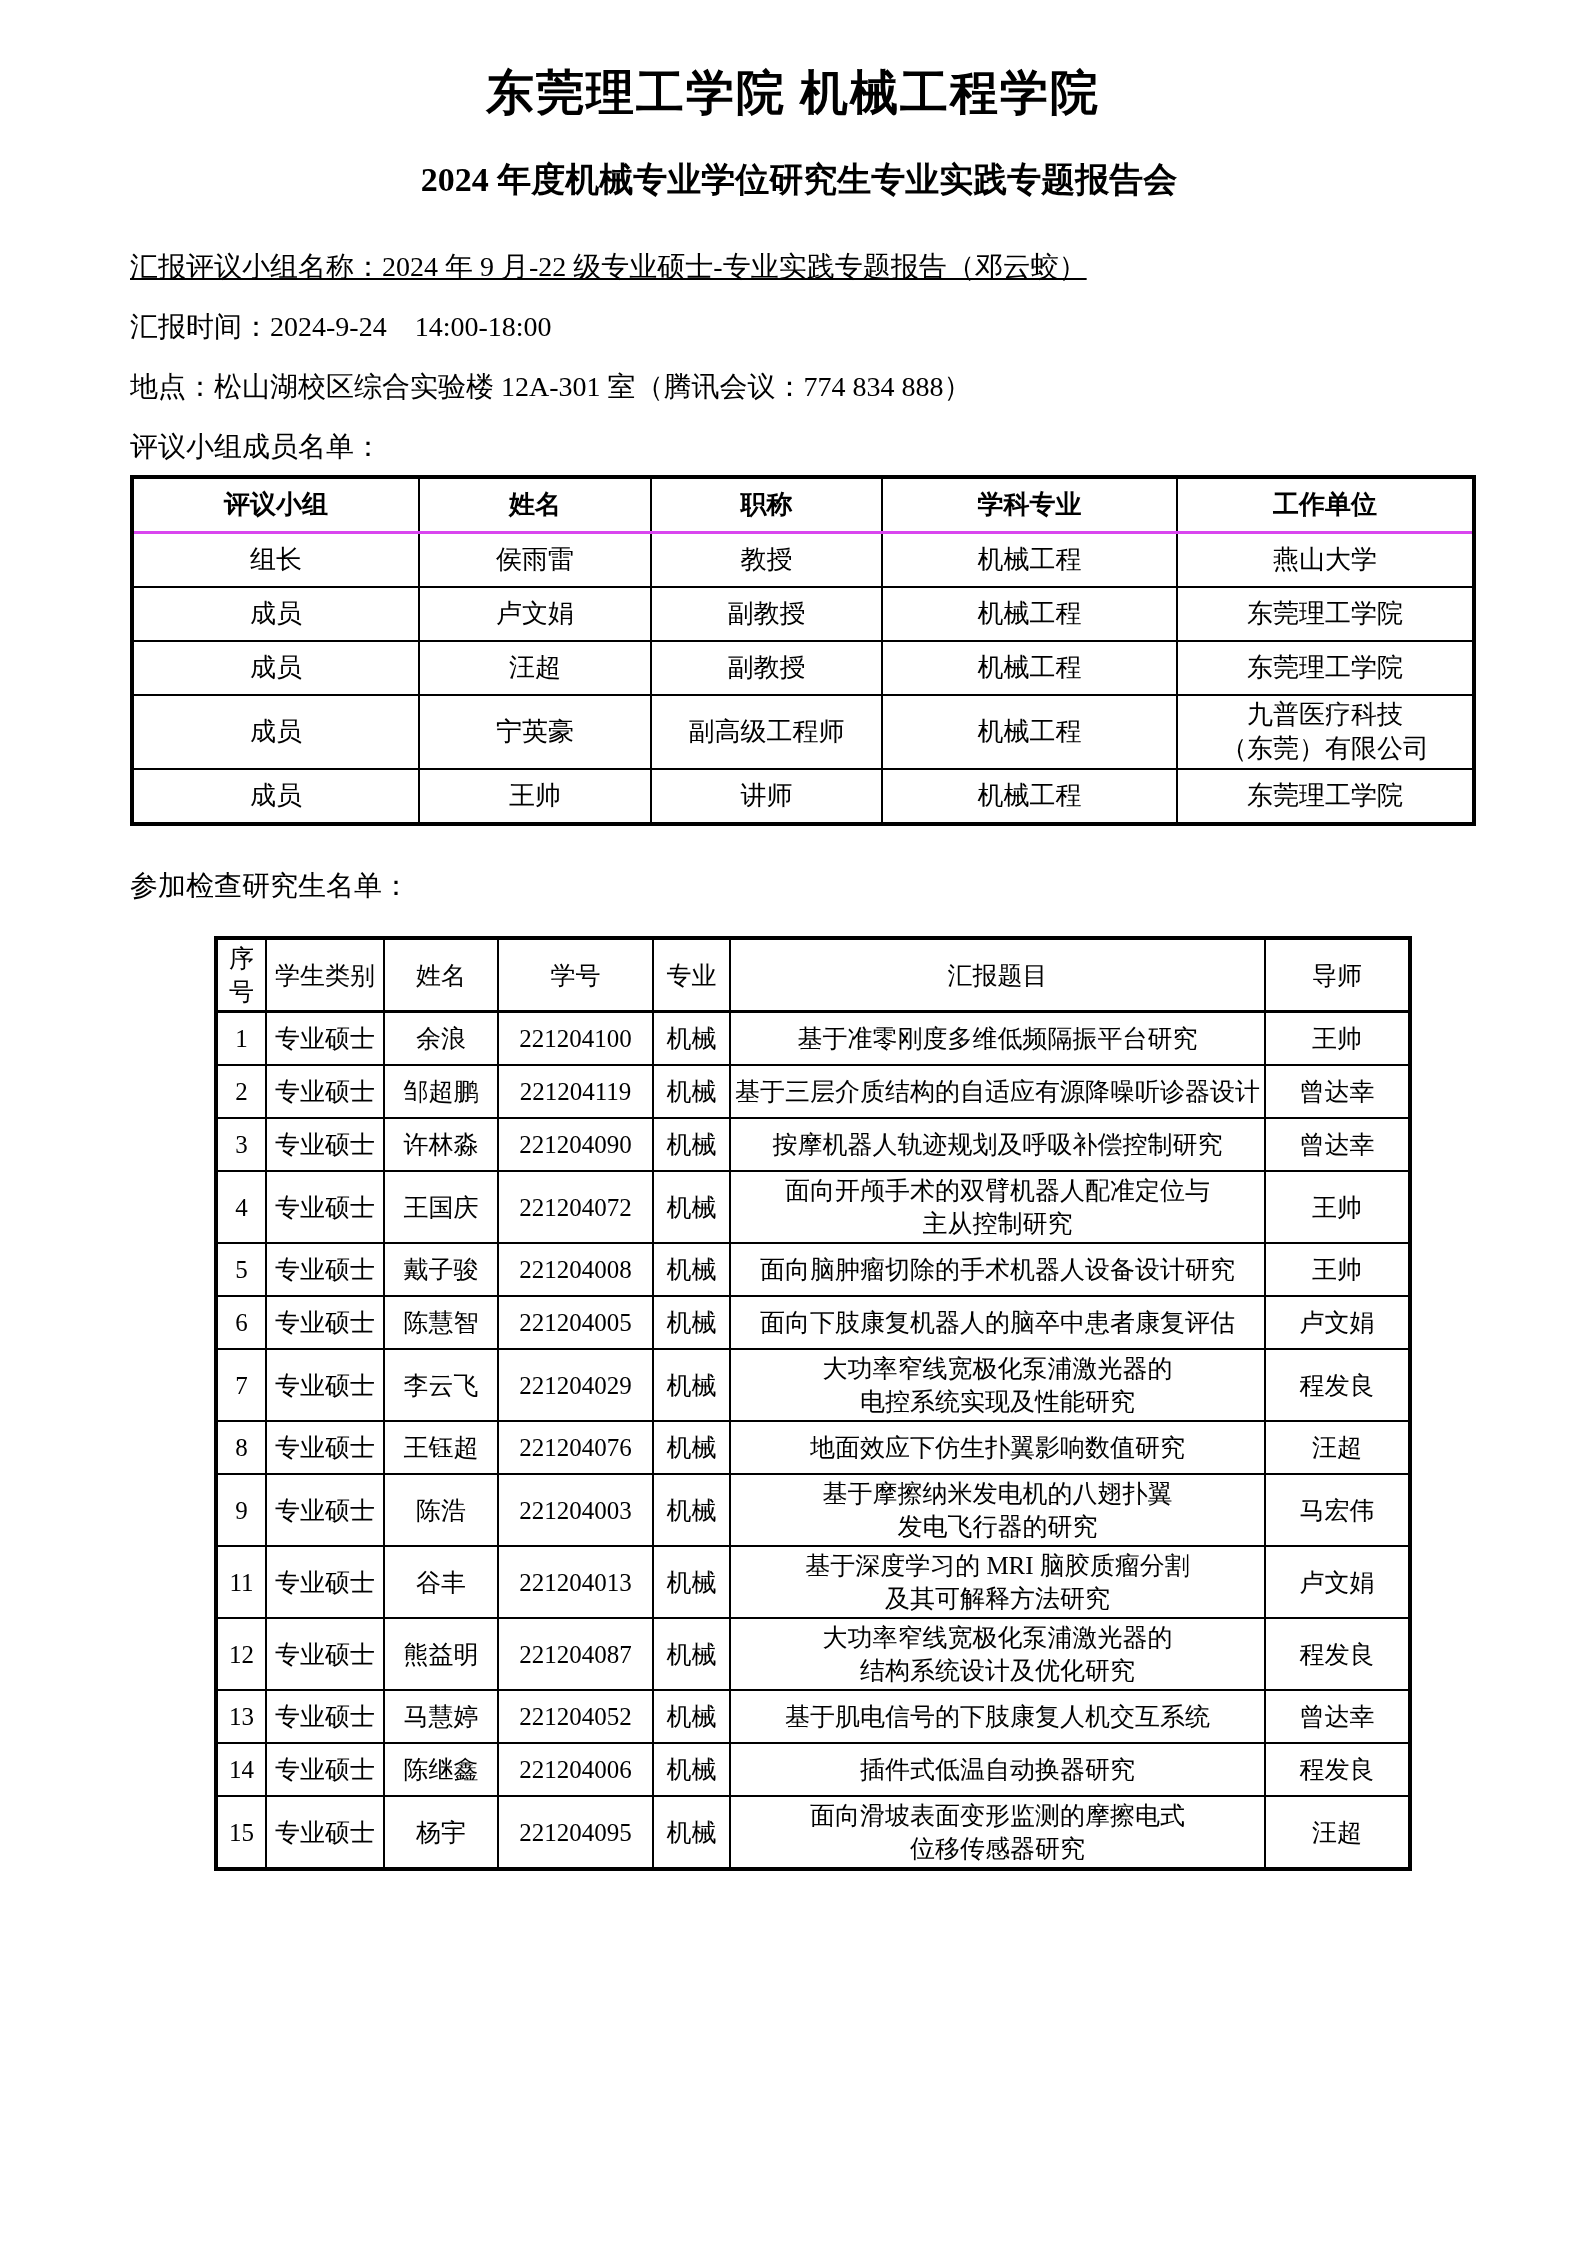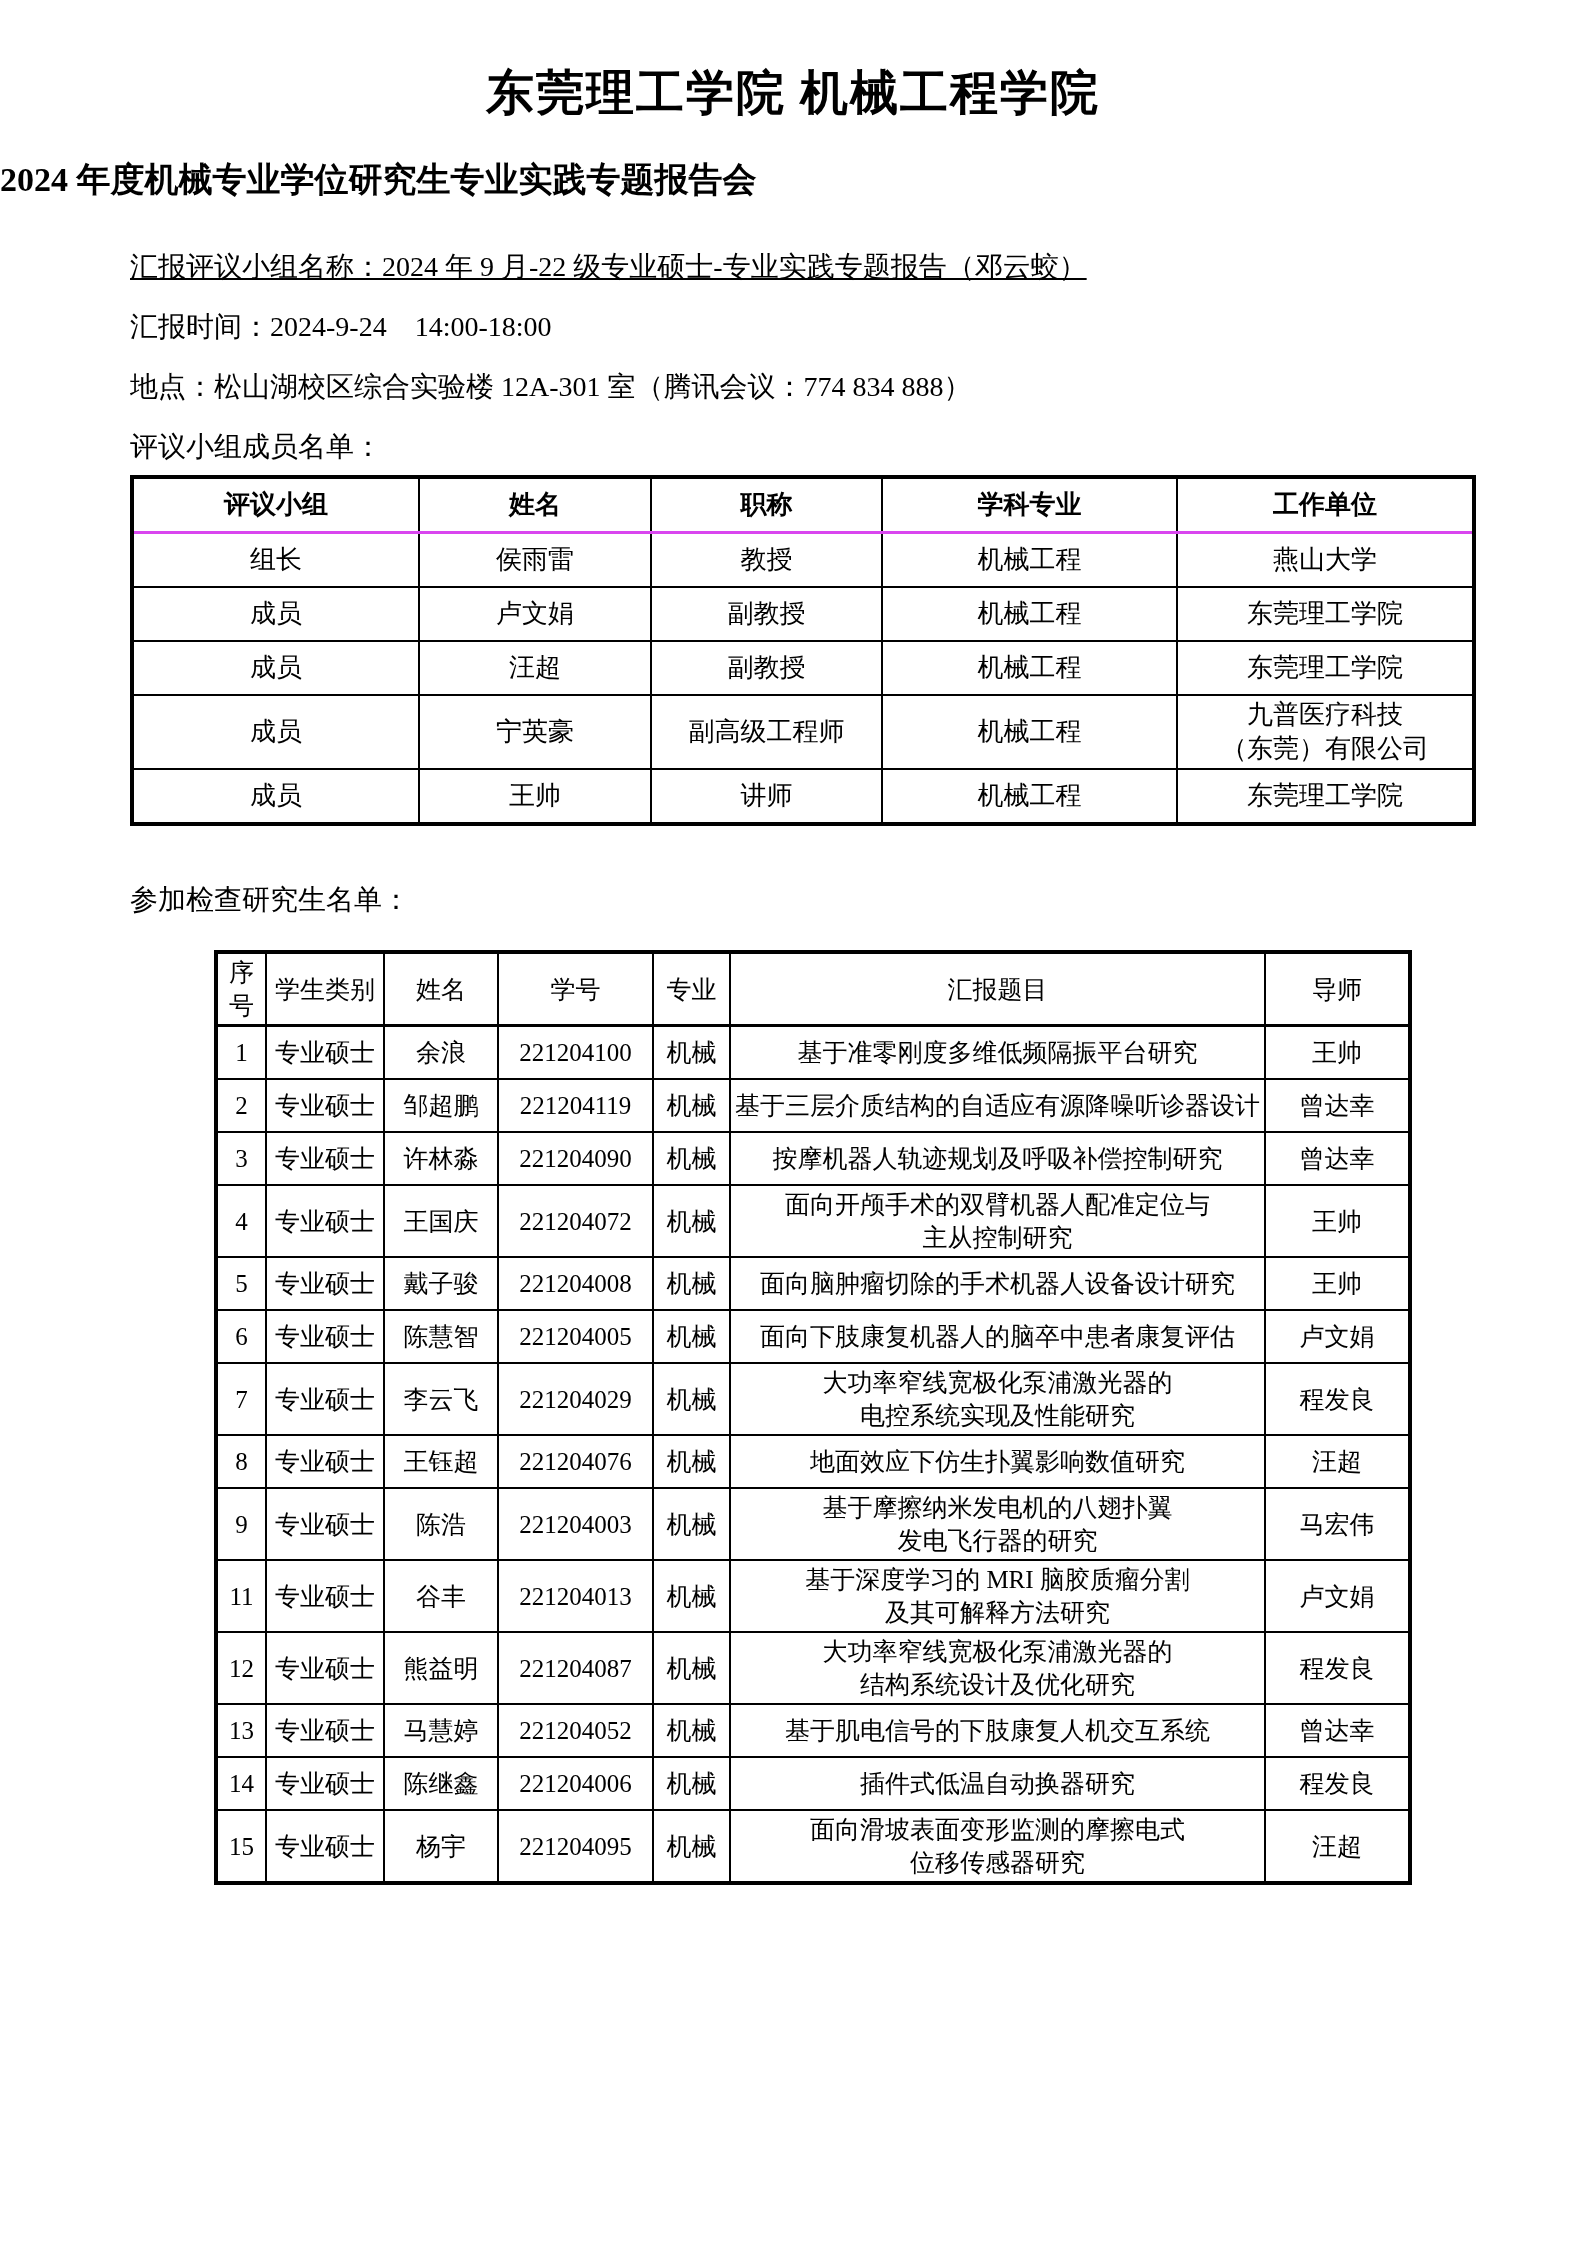--- a/index.html
+++ b/index.html
@@ -17,21 +17,22 @@
   }
   .title {
     margin: 0;
     padding-top: 61px;
     text-align: center;
     font-size: 48px;
     font-weight: bold;
     letter-spacing: 2px;
   }
   .subtitle {
-    margin: 32px 0 0 0;
+    margin: 32px 0 0 12px;
+    text-align: center;
     font-size: 34px;
     font-weight: bold;
   }
   .body-block {
     margin: 0 110px 0 130px;
   }
   .info-line {
     margin: 24px 0 0 0;
     font-size: 28px;
     line-height: 36px;
@@ -58,21 +59,21 @@
     height: 48px;
     line-height: 34px;
     padding: 2px 6px;
     white-space: pre-line;
   }
   #committee-table th {
     font-weight: bold;
     border-bottom: 3px solid #d946ef;
   }
   #students-heading {
-    margin-top: 56px;
+    margin-top: 42px;
   }
   #students-table {
     width: 1194px;
     margin-left: 84px;
     margin-top: 32px;
     border: 4px solid #000;
   }
   #students-table th, #students-table td {
     border: 2px solid #000;
     text-align: center;

